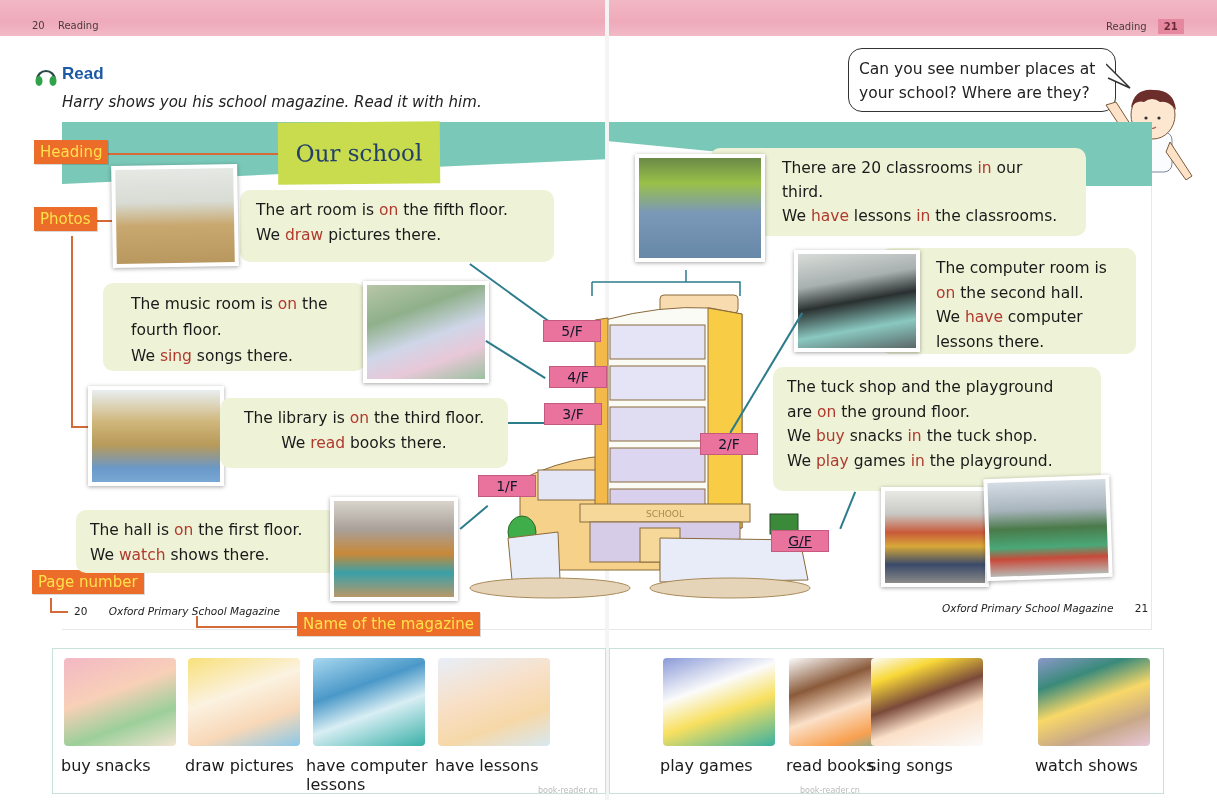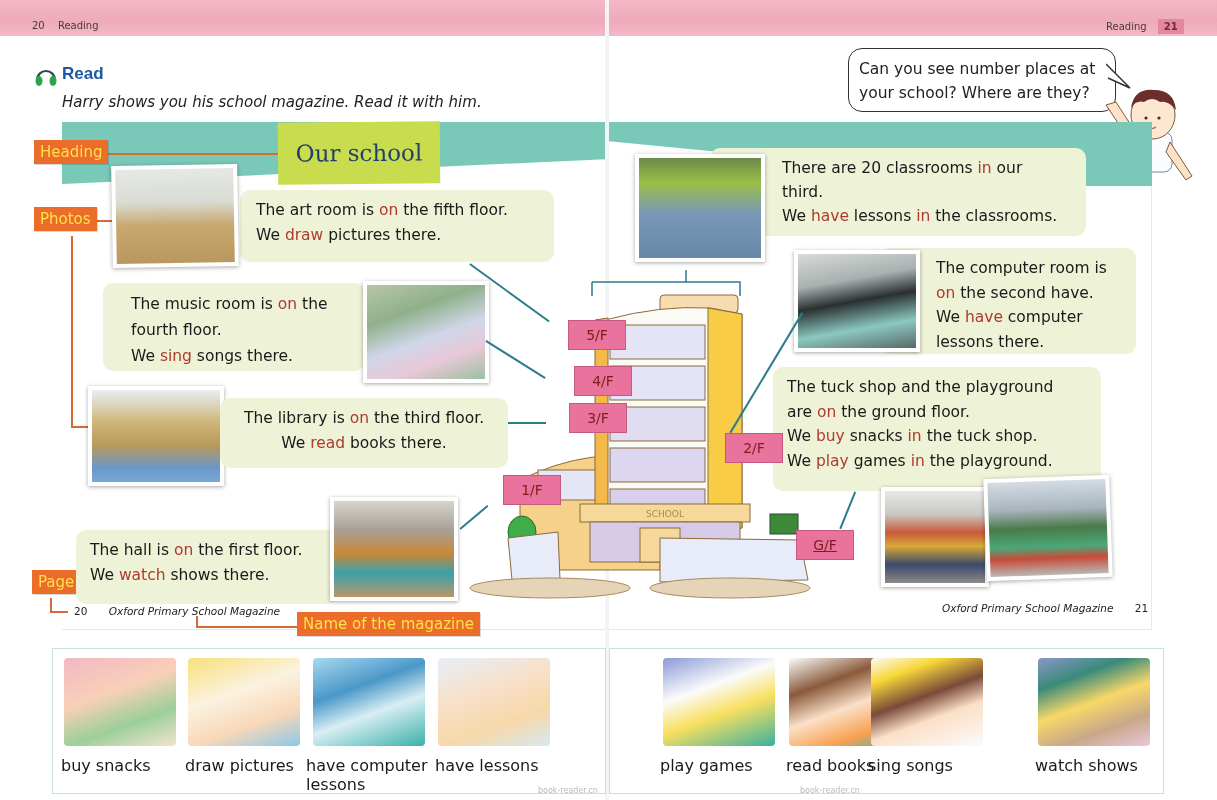--- a/index.html
+++ b/index.html
@@ -38,21 +38,21 @@
 
   
   .photo { background: #fff; padding: 4px; box-shadow: 0 1px 4px rgba(0,0,0,0.35); }
   .photo-inner { width: 100%; height: 100%; }
 
   
   .anno { background: #ec6c2a; color: #ffe14a; font-size: 15px; padding: 3px 6px; font-family: "DejaVu Sans", sans-serif; box-shadow: 1px 1px 0 rgba(0,0,0,0.15); }
   .anno-line { background: #d36a38; }
 
   
-  .floor { background: #e9739c; color: #7f1d1d; font-size: 14px; width: 58px; height: 30px; display: flex; align-items: center; justify-content: center; border: 1px solid #c55a80; margin-left: 25px; }
+  .floor { background: #e9739c; color: #0f172a; font-size: 14px; width: 58px; height: 22px; display: flex; align-items: center; justify-content: center; border: 1px solid #c55a80; }
 
   .connector { background: #2d7c8c; height: 1.5px; transform-origin: 0 50%; }
 
   .footer-text { font-size: 10.5px; color: #222; font-family: "DejaVu Sans", sans-serif; }
 
   
   .vocab-box { top: 648px; height: 146px; border: 1.5px solid #c8e2d8; background: #fff; }
   .vocab-item { position: absolute; top: 658px; width: 118px; }
   .vocab-img { width: 112px; height: 88px; margin: 0 auto; border-radius: 4px; }
   .vocab-label { font-size: 16px; color: #1a1a1a; margin-top: 10px; line-height: 19px; }
@@ -146,40 +146,40 @@
 </div>
 
 <div class="abs photo" style="left:88px; top:386px; width:136px; height:100px;">
   <div class="photo-inner" style="background:linear-gradient(180deg,#e8eef0 0%,#cfb67a 35%,#b89a5a 60%,#6a98c8 85%,#7aa8d4 100%);"></div>
 </div>
 <div class="abs panel" style="left:220px; top:398px; width:288px; height:70px;text-align:center;">
   <div><span>The library is </span><span class="kw">on</span><span> the third floor.</span></div>
   <div><span>We </span><span class="kw">read</span><span> books there.</span></div>
 </div>
 
-<div class="abs panel" style="left:76px; top:530px; width:262px; height:74px;">
+<div class="abs panel" style="left:76px; top:510px; width:262px; height:63px;">
   <div><span>The hall is </span><span class="kw">on</span><span> the first floor.</span></div>
   <div><span>We </span><span class="kw">watch</span><span> shows there.</span></div>
 </div>
 <div class="abs photo" style="left:330px; top:497px; width:128px; height:104px;">
   <div class="photo-inner" style="background:linear-gradient(180deg,#d8d4cc 0%,#a8a098 30%,#c88838 55%,#3aa0a8 75%,#b89868 100%);"></div>
 </div>
 
 <div class="abs panel" style="left:710px; top:148px; width:376px; height:88px; padding-left:72px; line-height:24px;">
   <div><span>There are 20 classrooms </span><span class="kw">in</span><span> our</span></div>
   <div>third.</div>
   <div><span>We </span><span class="kw">have</span><span> lessons </span><span class="kw">in</span><span> the classrooms.</span></div>
 </div>
 <div class="abs photo" style="left:635px; top:154px; width:130px; height:108px;">
   <div class="photo-inner" style="background:linear-gradient(180deg,#6a8a48 0%,#9ac048 25%,#7a98b8 55%,#6888a8 100%);"></div>
 </div>
 
 <div class="abs panel" style="left:880px; top:248px; width:256px; height:106px; padding-left:56px; line-height:24.5px;">
   <div>The computer room is</div>
-  <div><span class="kw">on</span><span> the second have.</span></div>
+  <div><span class="kw">on</span><span> the second hall.</span></div>
   <div><span>We </span><span class="kw">have</span><span> computer</span></div>
   <div>lessons there.</div>
 </div>
 <div class="abs photo" style="left:794px; top:250px; width:126px; height:102px;">
   <div class="photo-inner" style="background:linear-gradient(170deg,#d8dcd8 0%,#a8b0b0 30%,#2a3030 50%,#8ac8c0 75%,#5a6868 100%);"></div>
 </div>
 
 <div class="abs panel" style="left:773px; top:367px; width:328px; height:124px; line-height:24.5px;">
   <div>The tuck shop and the playground</div>
   <div><span>are </span><span class="kw">on</span><span> the ground floor.</span></div>

